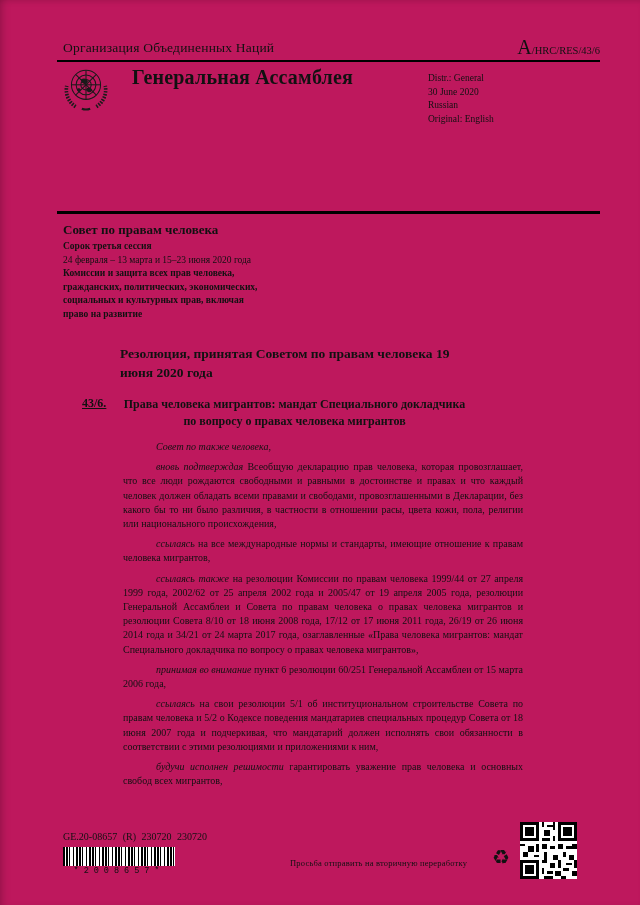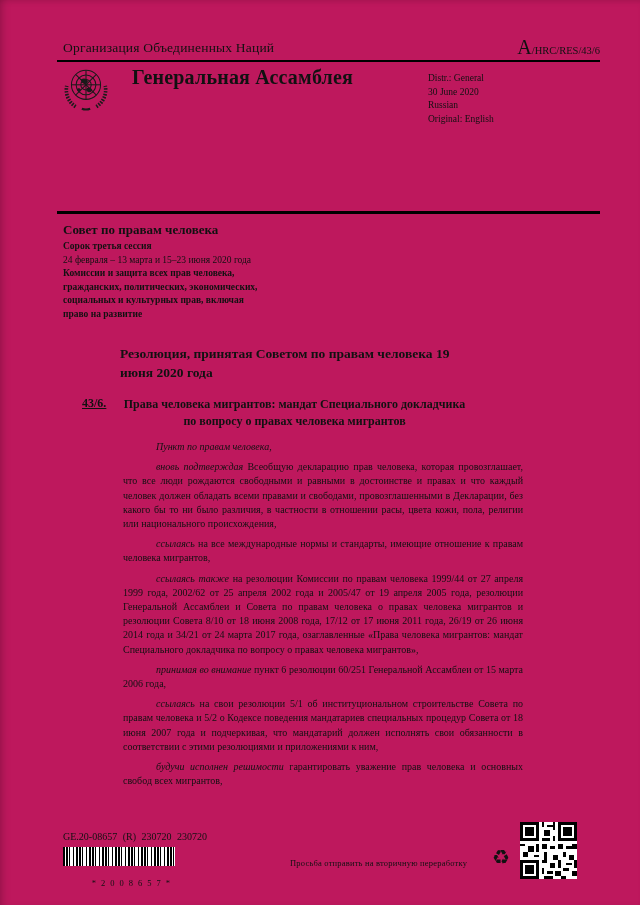--- a/index.html
+++ b/index.html
@@ -32,22 +32,22 @@
   .res-title { position:absolute; left:40px; top:0; width:345px; font-size:12px; font-weight:bold; line-height:17px;text-align:center; }
   
   .body-text { position:absolute; left:123px; top:440px; width:400px; font-size:10px; line-height:14.2px; }
   .body-text p { text-align:justify; text-indent:33px; margin-bottom:6px; }
   .salutation { font-style:italic; text-align:left !important; }
   .lead { font-style:italic; }
   
   .footer-ref { position:absolute; left:63px; top:831px; font-size:10px; word-spacing:3px; }
   .barcode { position:absolute; left:63px; top:847px; width:112px; height:19px;
     background:repeating-linear-gradient(90deg,#000 0 2px,#fff 2px 3px,#000 3px 5px,#fff 5px 6px,#000 6px 7px,#fff 7px 10px,#000 10px 11px,#fff 11px 13px); }
-  .barcode-text { position:absolute; left:63px; top:866px; width:112px; text-align:right;
-    font-family:Liberation Serif, serif; font-size:8.5px; letter-spacing:5px;margin-top:12px; }
+  .barcode-text { position:absolute; left:63px; top:866px; width:112px; text-align:center;
+    font-family:Liberation Mono, monospace; font-size:8.5px; letter-spacing:5px; }
   .recycle-note { position:absolute; left:290px; top:858px; font-size:8.5px; font-weight:normal; letter-spacing:.2px; }
   .recycle-glyph { position:absolute; left:492px; top:845px; font-family:"DejaVu Sans",sans-serif; font-size:20px; font-weight:normal; }
   .qr { position:absolute; left:520px; top:822px; width:57px; height:57px; }
 </style>
 </head>
 <body>
 
 <div class="page">
 
   <div class="org-name">Организация Объединенных Наций</div>
@@ -95,21 +95,21 @@
   </div>
 
   <div class="adoption-title">Резолюция, принятая Советом по правам человека 19 июня 2020 года</div>
 
   <div class="res-heading">
     <div class="res-num">43/6.</div>
     <div class="res-title">Права человека мигрантов: мандат Специального докладчика по вопросу о правах человека мигрантов</div>
   </div>
 
   <div class="body-text">
-    <p class="salutation">Пункт по правам человека,</p>
+    <p class="salutation">Совет по также человека,</p>
     <p><span class="lead">вновь подтверждая</span><span> Всеобщую декларацию прав человека, которая провозглашает, что все люди рождаются свободными и равными в достоинстве и правах и что каждый человек должен обладать всеми правами и свободами, провозглашенными в Декларации, без какого бы то ни было различия, в частности в отношении расы, цвета кожи, пола, религии или национального происхождения,</span></p>
     <p><span class="lead">ссылаясь</span><span> на все международные нормы и стандарты, имеющие отношение к правам человека мигрантов,</span></p>
     <p><span class="lead">ссылаясь также</span><span> на резолюции Комиссии по правам человека 1999/44 от 27 апреля 1999 года, 2002/62 от 25 апреля 2002 года и 2005/47 от 19 апреля 2005 года, резолюции Генеральной Ассамблеи и Совета по правам человека о правах человека мигрантов и резолюции Совета 8/10 от 18 июня 2008 года, 17/12 от 17 июня 2011 года, 26/19 от 26 июня 2014 года и 34/21 от 24 марта 2017 года, озаглавленные «Права человека мигрантов: мандат Специального докладчика по вопросу о правах человека мигрантов»,</span></p>
     <p><span class="lead">принимая во внимание</span><span> пункт 6 резолюции 60/251 Генеральной Ассамблеи от 15 марта 2006 года,</span></p>
     <p><span class="lead">ссылаясь</span><span> на свои резолюции 5/1 об институциональном строительстве Совета по правам человека и 5/2 о Кодексе поведения мандатариев специальных процедур Совета от 18 июня 2007 года и подчеркивая, что мандатарий должен исполнять свои обязанности в соответствии с этими резолюциями и приложениями к ним,</span></p>
     <p><span class="lead">будучи исполнен решимости</span><span> гарантировать уважение прав человека и основных свобод всех мигрантов,</span></p>
   </div>
 
   <div class="footer-ref">GE.20-08657 (R) 230720 230720</div>
   <div class="barcode"></div>

